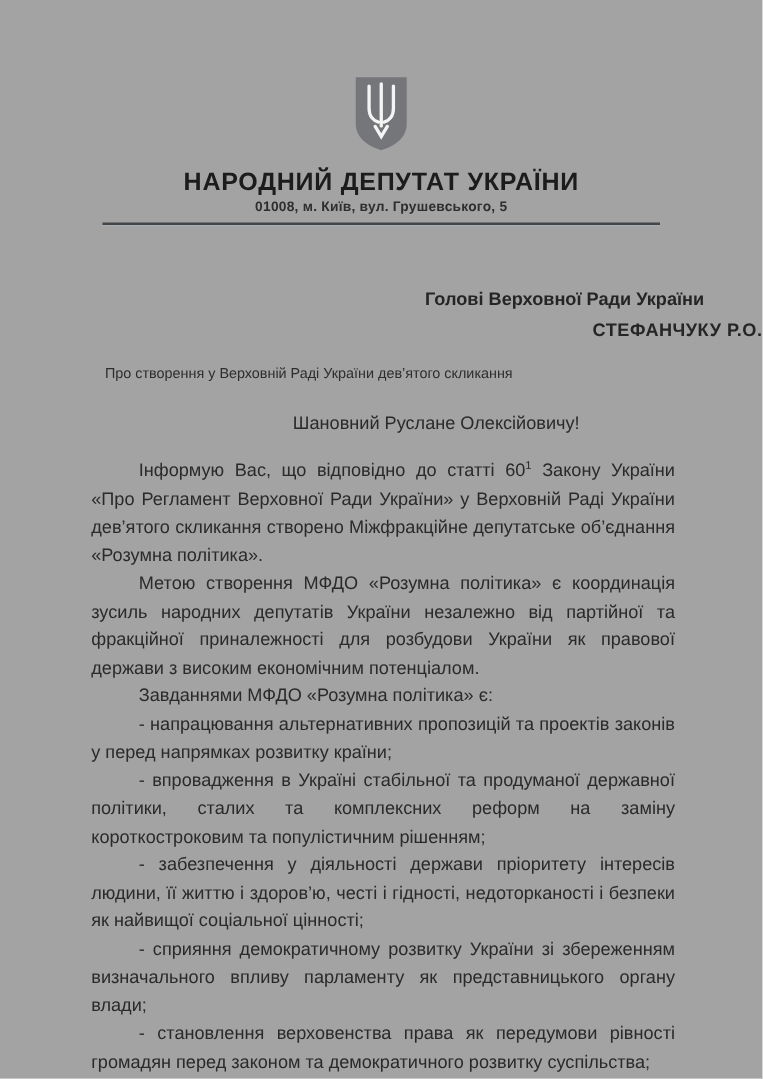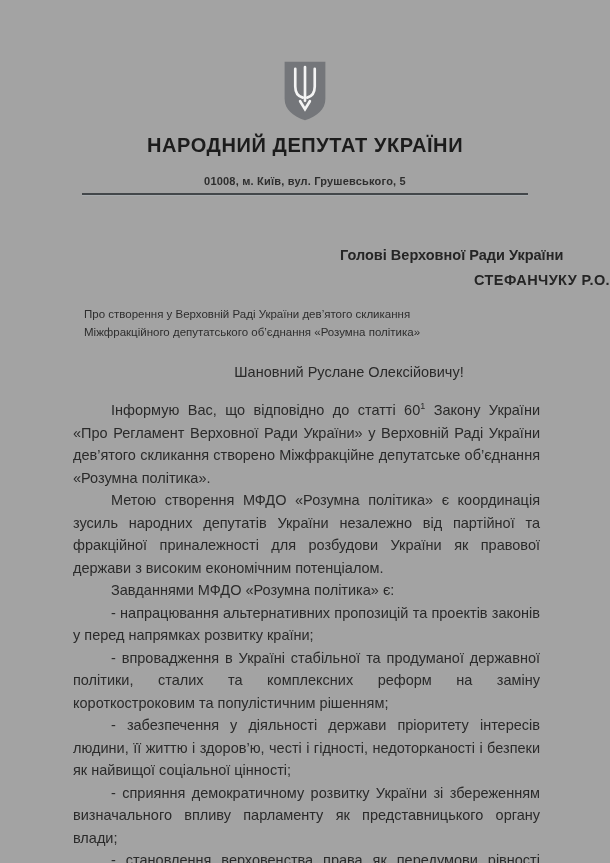--- a/index.html
+++ b/index.html
@@ -29,21 +29,21 @@
   }
   .lh-title {
     margin-top: 7px;
     font-size: 20px;
     font-weight: bold;
     color: #1c1c1c;
     letter-spacing: 0.6px;
     line-height: 24px;
   }
   .lh-address {
-    margin-top: 17px;
+    margin-top: 1px;
     font-size: 11px;
     font-weight: bold;
     color: #2e2e2e;
     letter-spacing: 0.2px;
     line-height: 14px;
   }
   .lh-rule {
     width: 446px;
     height: 0;
     margin: 5px auto 0 auto;
@@ -119,21 +119,20 @@
     <hr class="lh-rule">
   </div>
 
   <div class="addressee">
     <div>Голові Верховної Ради України</div>
     <div class="name">СТЕФАНЧУКУ Р.О.</div>
   </div>
 
   <div class="subject">
     <div>Про створення у Верховній Раді України дев’ятого скликання</div>
-    <div>Міжфракційного депутатського об’єднання «Розумна політика»</div>
   </div>
 
   <div class="salutation">Шановний Руслане Олексійовичу!</div>
 
   <div class="body-col">
     <p><span>Інформую Вас, що відповідно до статті 60</span><sup class="note">1</sup><span> Закону України «Про Регламент Верховної Ради України» у Верховній Раді України дев’ятого скликання створено Міжфракційне депутатське об’єднання «Розумна політика».</span></p>
     <p>Метою створення МФДО «Розумна політика» є координація зусиль народних депутатів України незалежно від партійної та фракційної приналежності для розбудови України як правової держави з високим економічним потенціалом.</p>
     <p>Завданнями МФДО «Розумна політика» є:</p>
     <p>- напрацювання альтернативних пропозицій та проектів законів у перед напрямках розвитку країни;</p>
     <p>- впровадження в Україні стабільної та продуманої державної політики, сталих та комплексних реформ на заміну короткостроковим та популістичним рішенням;</p>

